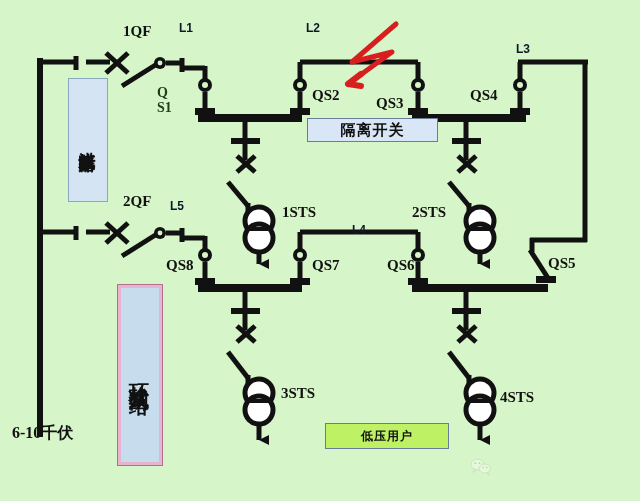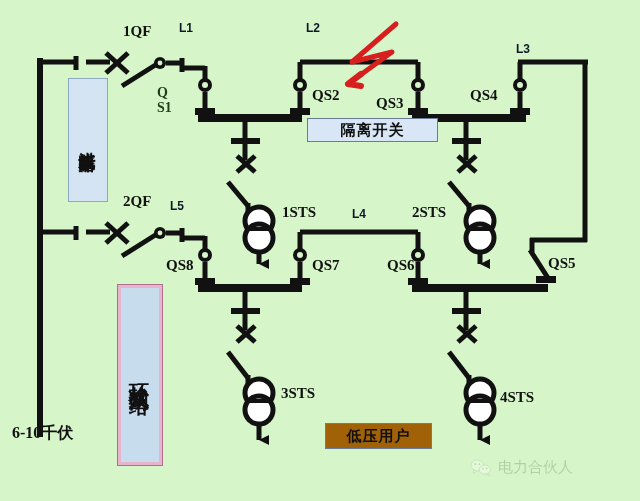--- a/index.html
+++ b/index.html
@@ -97,24 +97,24 @@
   #box-isolating-switch {
     left: 307px; top: 118px;
     width: 131px; height: 24px;
     background: #d9e6f5;
     border: 1px solid #6b7c96;
     font-size: 15px;
     letter-spacing: 1px;
   }
   #box-lv-user {
     left: 325px; top: 423px;
-    width: 107px; height: 26px;
-    background: #a16207;
+    width: 124px; height: 26px;
+    background: #bef264;
     border: 1px solid #6b7c96;
-    font-size: 15px;
+    font-size: 12px;
     letter-spacing: 1px;
   }
   
   #watermark {
     position: absolute;
     left: 470px; top: 458px;
     display: flex;
     align-items: center;
     gap: 6px;
     opacity: 0.34;
@@ -307,21 +307,21 @@
   <div class="lbl lbl-dev" style="left:312px; top:88px;">QS2</div>
   <div class="lbl lbl-dev" style="left:376px; top:88px;margin-top:8px;">QS3</div>
   <div class="lbl lbl-dev" style="left:470px; top:88px;">QS4</div>
   <div class="lbl lbl-dev" style="left:548px; top:256px;">QS5</div>
   <div class="lbl lbl-dev" style="left:387px; top:258px;">QS6</div>
   <div class="lbl lbl-dev" style="left:312px; top:258px;">QS7</div>
   <div class="lbl lbl-dev" style="left:166px; top:258px;">QS8</div>
 
   <div class="lbl lbl-dev" style="left:123px; top:194px;">2QF</div>
   <div class="lbl lbl-line" style="left:170px; top:200px;">L5</div>
-  <div class="lbl lbl-line" style="left:352px; top:208px;">L4</div>
+  <div class="lbl lbl-line" style="left:352px; top:224px;">L4</div>
 
   <div class="lbl lbl-dev" style="left:282px; top:205px;">1STS</div>
   <div class="lbl lbl-dev" style="left:412px; top:205px;">2STS</div>
   <div class="lbl lbl-dev" style="left:281px; top:386px;">3STS</div>
   <div class="lbl lbl-dev" style="left:500px; top:390px;">4STS</div>
 
   <div class="lbl lbl-volt" style="left:12px; top:425px;">6-10千伏</div>
 
   <div class="vbox" id="box-incoming-breaker">进线断路器</div>
   <div class="vbox" id="box-ring-network">环状式网络</div>
@@ -332,16 +332,15 @@
     <svg width="22" height="18" viewBox="0 0 22 18">
       <ellipse cx="7.5" cy="6.5" rx="6.5" ry="5.4" fill="#ffffff" stroke="#9bbd90" stroke-width="0.8"></ellipse>
       <path d="M4,11 L3,14.5 L6.4,12.4 Z" fill="#ffffff" stroke="#9bbd90" stroke-width="0.8"></path>
       <circle cx="5.3" cy="5.2" r="0.9" fill="#7f9e76"></circle>
       <circle cx="9.5" cy="5.2" r="0.9" fill="#7f9e76"></circle>
       <ellipse cx="14.8" cy="10.6" rx="5.6" ry="4.6" fill="#ffffff" stroke="#9bbd90" stroke-width="0.8"></ellipse>
       <path d="M18.5,14.2 L19.5,17 L16.6,15.3 Z" fill="#ffffff" stroke="#9bbd90" stroke-width="0.8"></path>
       <circle cx="13" cy="9.6" r="0.8" fill="#7f9e76"></circle>
       <circle cx="16.7" cy="9.6" r="0.8" fill="#7f9e76"></circle>
     </svg>
-    <span class="wm-text">电力合伙人</span>
   </div>
 
 </div>
 
 </body></html>

